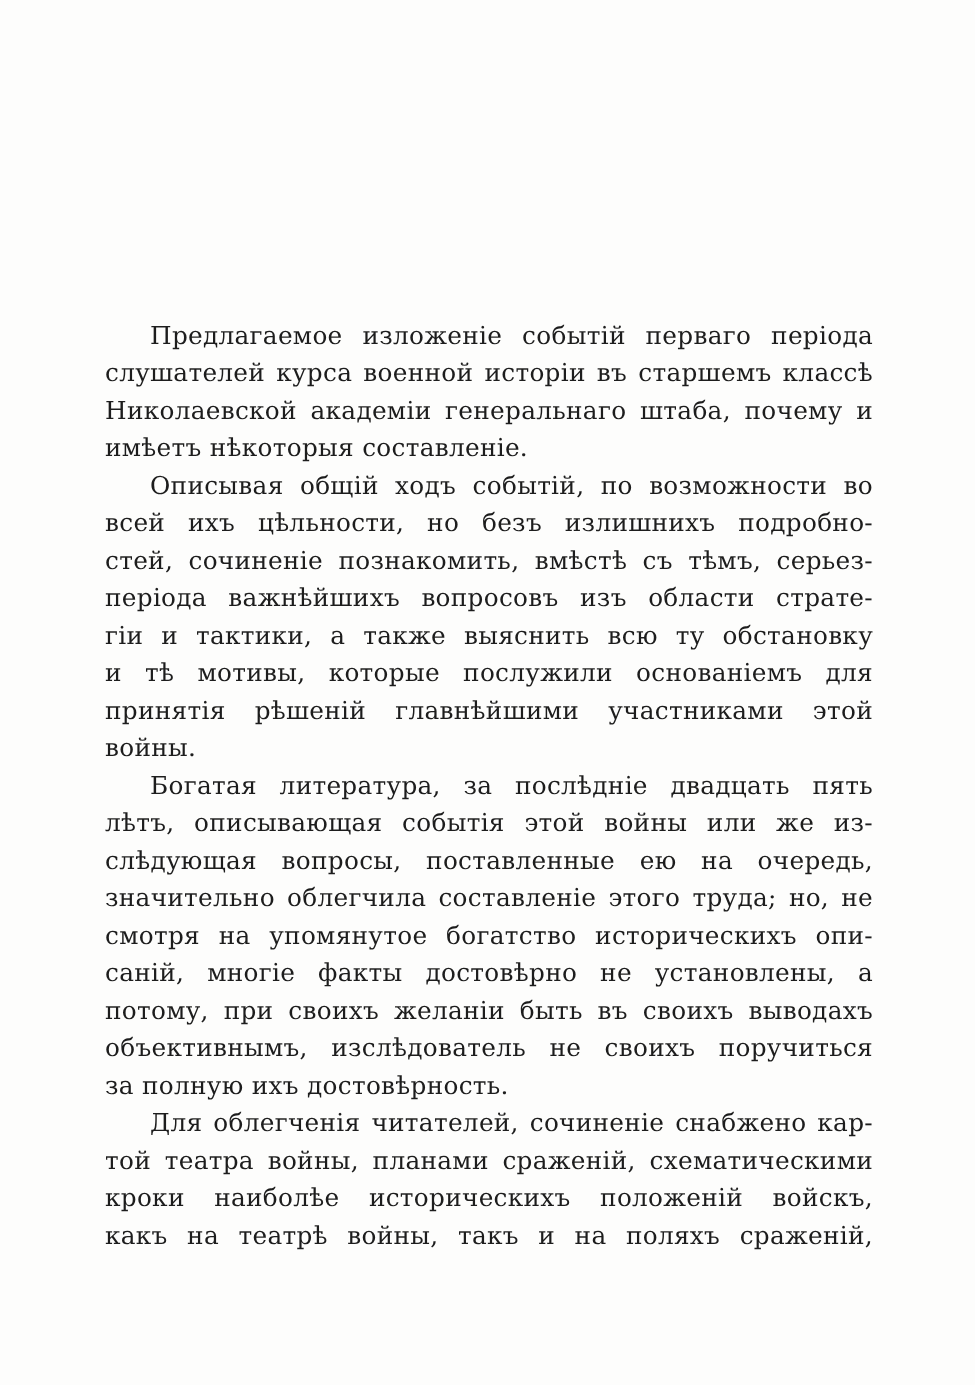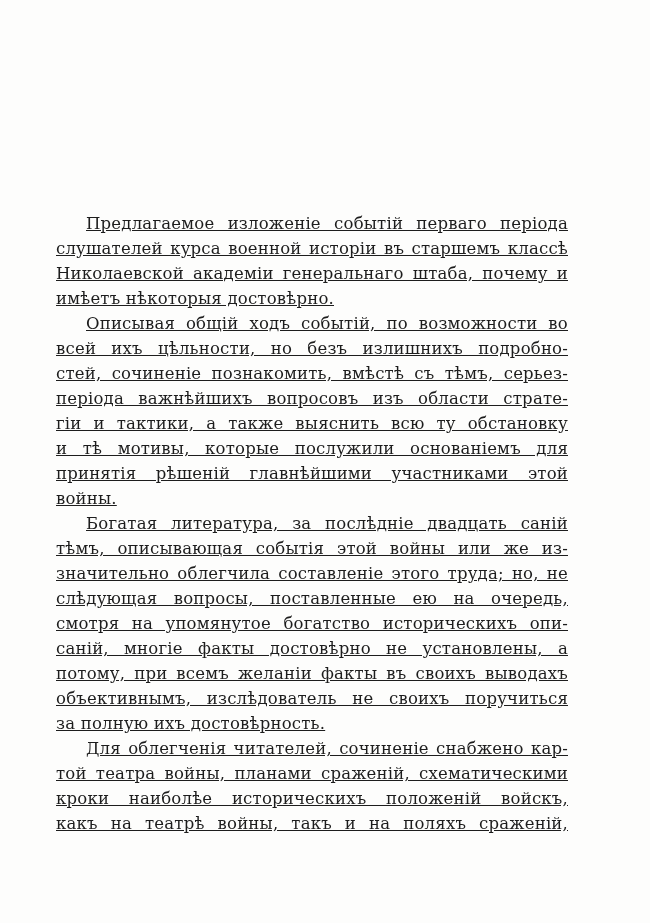--- a/index.html
+++ b/index.html
@@ -10,28 +10,27 @@
   .page {
     position: relative;
     width: 650px;
     height: 923px;
     background: #fdfdfc;
     overflow: hidden;
     font-family: "DejaVu Serif", serif;
   }
   .text-block {
     position: absolute;
-    left: 56px;
+    left: 70px;
     top: 211px;
     width: 512px;
     color: #1d1d1d;
     font-size: 16.5px;
     line-height: 25px;
     letter-spacing: 0.2px;
-    text-decoration: underline;
   }
   .para {
     margin: 0;
     padding: 0;
   }
   .line {
     text-align: justify;
     text-align-last: justify;
   }
   .line.first {
@@ -43,40 +42,40 @@
 </style>
 </head>
 <body>
 
 <div class="page">
   <div class="text-block">
       <div class="para">
         <div class="line first">Предлагаемое изложеніе событій перваго періода</div>
         <div class="line">слушателей курса военной исторіи въ старшемъ классѣ</div>
         <div class="line">Николаевской академіи генеральнаго штаба, почему и</div>
-        <div class="line last">имѣетъ нѣкоторыя достовѣрно.</div>
+        <div class="line last">имѣетъ нѣкоторыя составленіе.</div>
       </div>
       <div class="para">
         <div class="line first">Описывая общій ходъ событій, по возможности во</div>
         <div class="line">всей ихъ цѣльности, но безъ излишнихъ подробно-</div>
         <div class="line">стей, сочиненіе познакомить, вмѣстѣ съ тѣмъ, серьез-</div>
         <div class="line">періода важнѣйшихъ вопросовъ изъ области страте-</div>
         <div class="line">гіи и тактики, а также выяснить всю ту обстановку</div>
         <div class="line">и тѣ мотивы, которые послужили основаніемъ для</div>
         <div class="line">принятія рѣшеній главнѣйшими участниками этой</div>
         <div class="line last">войны.</div>
       </div>
       <div class="para">
-        <div class="line first">Богатая литература, за послѣдніе двадцать саній</div>
-        <div class="line">тѣмъ, описывающая событія этой войны или же из-</div>
+        <div class="line first">Богатая литература, за послѣдніе двадцать пять</div>
+        <div class="line">лѣтъ, описывающая событія этой войны или же из-</div>
+        <div class="line">слѣдующая вопросы, поставленные ею на очередь,</div>
         <div class="line">значительно облегчила составленіе этого труда; но, не</div>
-        <div class="line">слѣдующая вопросы, поставленные ею на очередь,</div>
         <div class="line">смотря на упомянутое богатство историческихъ опи-</div>
         <div class="line">саній, многіе факты достовѣрно не установлены, а</div>
-        <div class="line">потому, при всемъ желаніи факты въ своихъ выводахъ</div>
+        <div class="line">потому, при своихъ желаніи быть въ своихъ выводахъ</div>
         <div class="line">объективнымъ, изслѣдователь не своихъ поручиться</div>
         <div class="line last">за полную ихъ достовѣрность.</div>
       </div>
       <div class="para">
         <div class="line first">Для облегченія читателей, сочиненіе снабжено кар-</div>
         <div class="line">той театра войны, планами сраженій, схематическими</div>
         <div class="line">кроки наиболѣе историческихъ положеній войскъ,</div>
         <div class="line">какъ на театрѣ войны, такъ и на поляхъ сраженій,</div>
       </div>
     </div>

